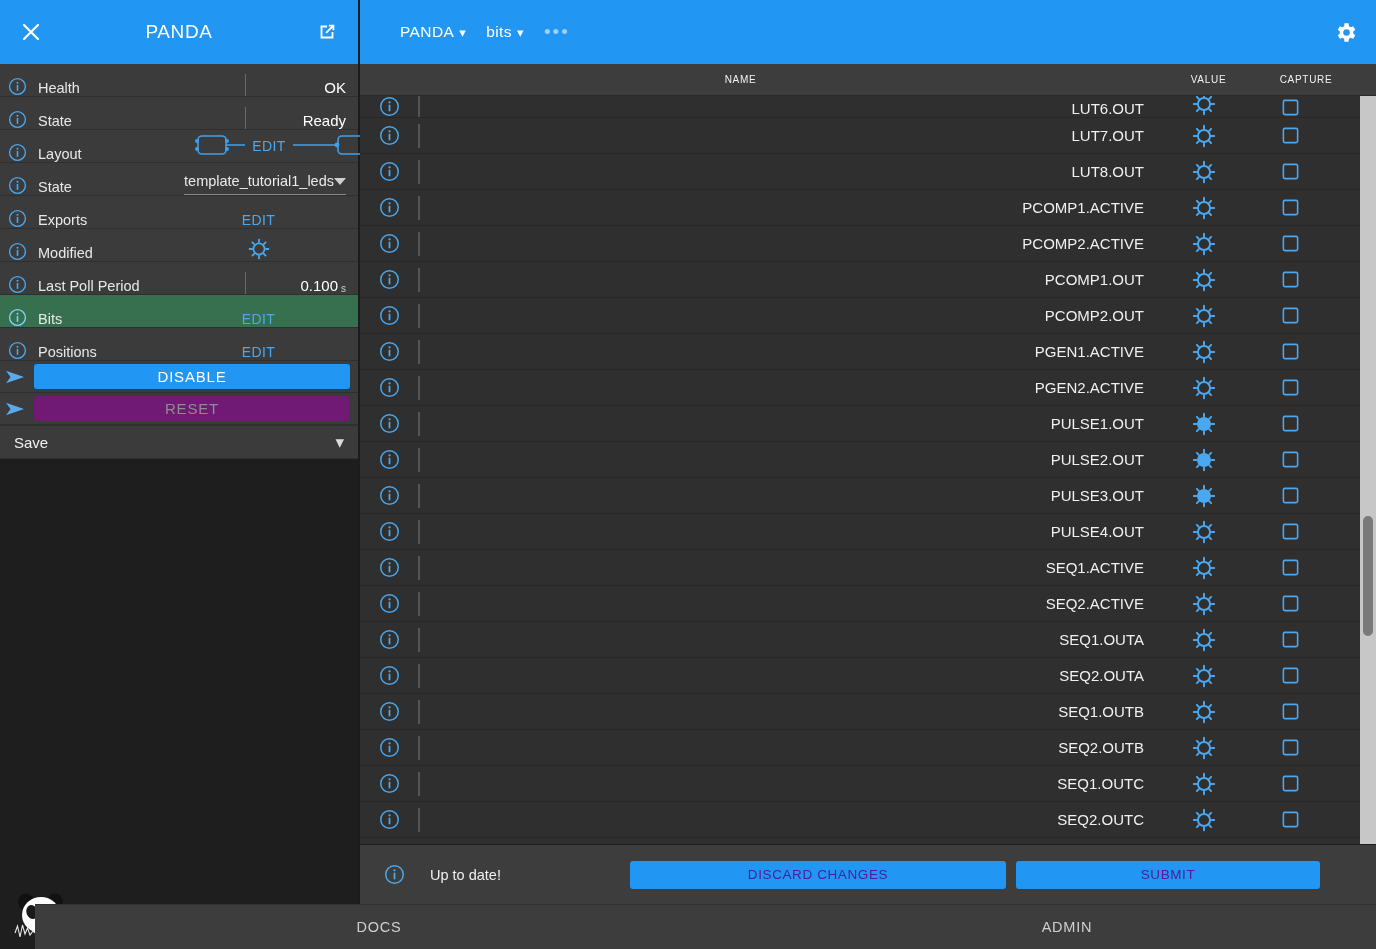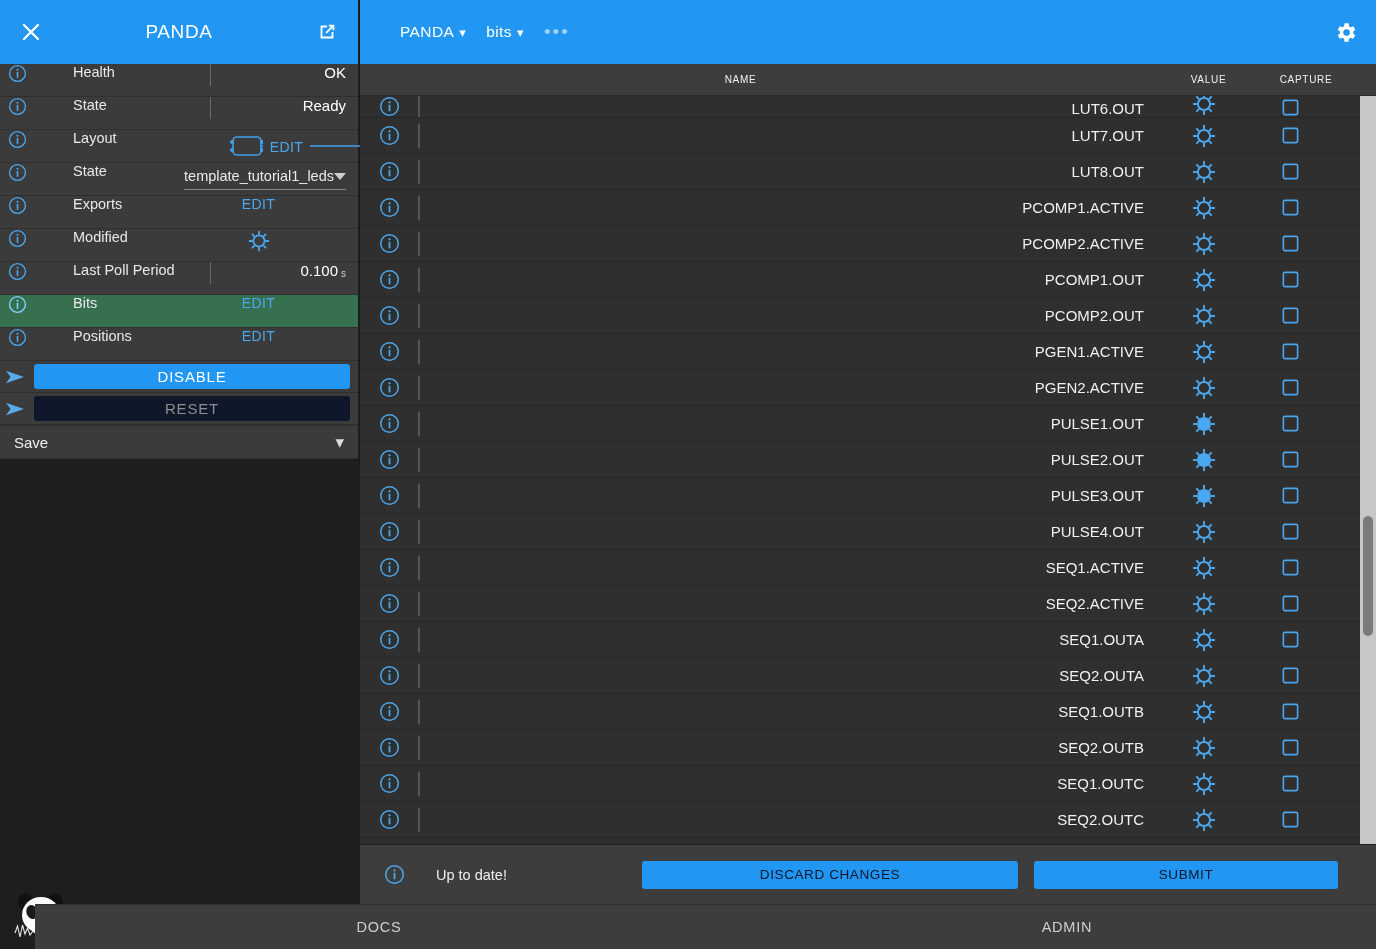--- a/index.html
+++ b/index.html
@@ -29,25 +29,24 @@
     font-size: 19px; letter-spacing: .6px;
   }
   .icon-btn {
     width: 34px; height: 34px; display: flex;
     align-items: center; justify-content: center;
     cursor: pointer;
   }
   .sb-body { background: #3b3b3b; }
 
   .row {
-    height: 33px; display: flex; align-items: flex-start;
+    height: 33px; display: flex; align-items: flex-end;
     border-bottom: 1px solid #2f2f2f;
     padding: 0 12px 0 8px;
     position: relative;
-    gap: 35px;
   }
   .row.green { background: #36704f; }
   .info-ico { flex: 0 0 22px; display: flex; align-items: center; }
   .row-label {
     flex: 1; color: #e8e8e8; font-size: 14.5px;
     margin-left: 8px; white-space: nowrap;
   }
   .row-val {
     color: #ffffff; font-size: 15px; text-align: right;
     min-width: 90px; display: flex; align-items: center;
@@ -82,21 +81,21 @@
     padding: 0 8px 0 4px; border-bottom: 1px solid #2f2f2f;
     gap: 6px;
   }
   .arrow-ico { flex: 0 0 24px; display: flex; align-items: center; }
   .wide-btn {
     flex: 1; height: 25px; border-radius: 3px;
     display: flex; align-items: center; justify-content: center;
     font-size: 15px; letter-spacing: .8px; cursor: pointer;
   }
   .btn-blue { background: #2196f3; color: #fff; }
-  .btn-gray { background: #0f172a; color: #8e8e8e; }
+  .btn-gray { background: #701a75; color: #8e8e8e; }
 
   .save-row {
     height: 34px; display: flex; align-items: center;
     justify-content: space-between; padding: 0 14px;
     border-bottom: 1px solid #2f2f2f; border-top: 1px solid #2f2f2f;
     background: #3b3b3b;
   }
   .save-row .lbl { color: #f0f0f0; font-size: 15px; }
   .chev-d { color: #dcdcdc; font-size: 17px; }
 
@@ -161,26 +160,26 @@
     width: 16px; background: #c7c7c7; position: relative; flex: 0 0 16px;
   }
   .sb-thumb {
     position: absolute; left: 3px; width: 10px; border-radius: 5px;
     background: #7a7a7a;
   }
 
   .footer-bar {
     height: 60px; flex: 0 0 60px; background: #3d3d3d;
     display: flex; align-items: center; padding: 0 12px 0 8px;
-    gap: 16px; border-top: 1px solid #1e1e1e;
+    gap: 10px; border-top: 1px solid #1e1e1e;
   }
   .footer-bar .f-ico { width: 52px; display: flex; justify-content: center; }
   .f-status { color: #f0f0f0; font-size: 14.5px; width: 190px; }
   .f-btn {
-    height: 28px; border-radius: 3px; background: #2196f3; color: #0f172a;
+    height: 28px; border-radius: 3px; background: #2196f3; color: #4c1d95;
     display: flex; align-items: center; justify-content: center;
     font-size: 13.5px; letter-spacing: .6px; cursor: pointer;
   }
   .f-discard { flex: 1; max-width: 376px; }
   .f-submit { flex: 1; max-width: 304px; }
   .tab {
     flex: 1; display: flex; align-items: center; justify-content: center;
     color: #cfcfcf; font-size: 14.5px; letter-spacing: .8px;
     cursor: pointer; position: relative;
   }

